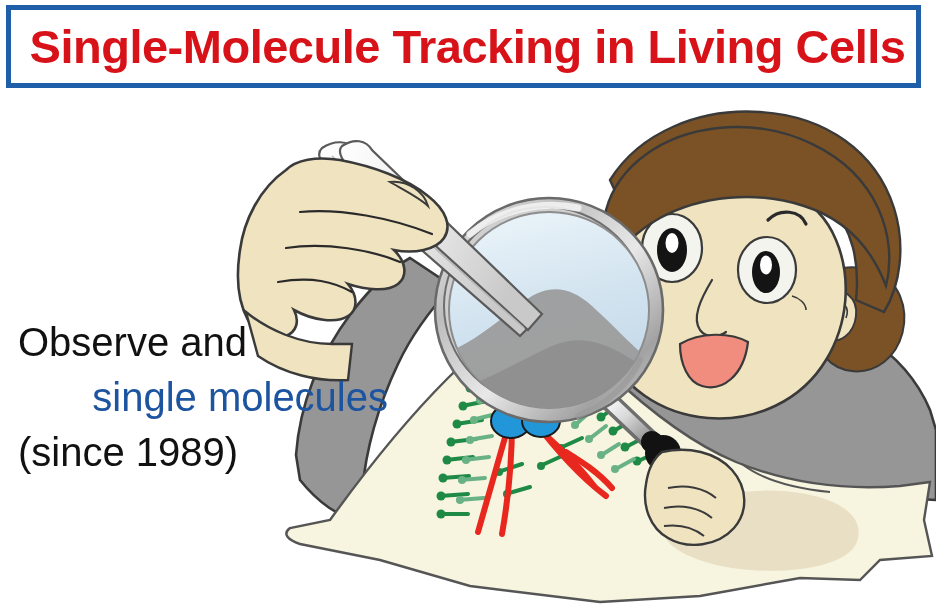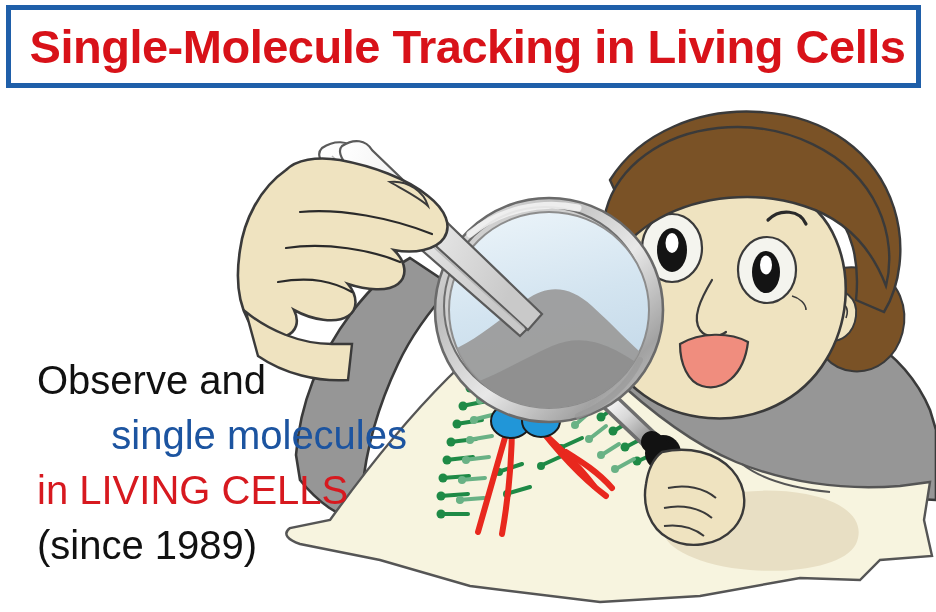--- a/index.html
+++ b/index.html
@@ -40,25 +40,24 @@
     font-weight: 700;
     letter-spacing: -0.5px;
     white-space: nowrap;
     font-family: "Liberation Sans", sans-serif;
     margin-left: 8px;
   }
 
   
   .caption {
     position: absolute;
-    left: 37px;
+    left: 18px;
     top: 315px;
     z-index: 35;
     width: 370px;
-    margin-top: 38px;
   }
   .cap-line {
     font-size: 40px;
     line-height: 55px;
     white-space: nowrap;
     font-family: "Liberation Sans", sans-serif;
     font-weight: 400;
   }
   .cap-black { color: #111111; }
   .cap-blue  { color: #1C54A0; text-align: right; }
@@ -417,17 +416,16 @@
     </g>
   </svg>
 
   <div class="title-box">
     <div class="title-text">Single-Molecule Tracking in Living Cells</div>
   </div>
 
   <div class="caption">
     <div class="cap-line cap-black">Observe and</div>
     <div class="cap-line cap-blue">single molecules</div>
-    <div class="cap-line cap-red">in LIVING CELLS</div>
     <div class="cap-line cap-black">(since 1989)</div>
   </div>
 
 </div>
 
 </body></html>

